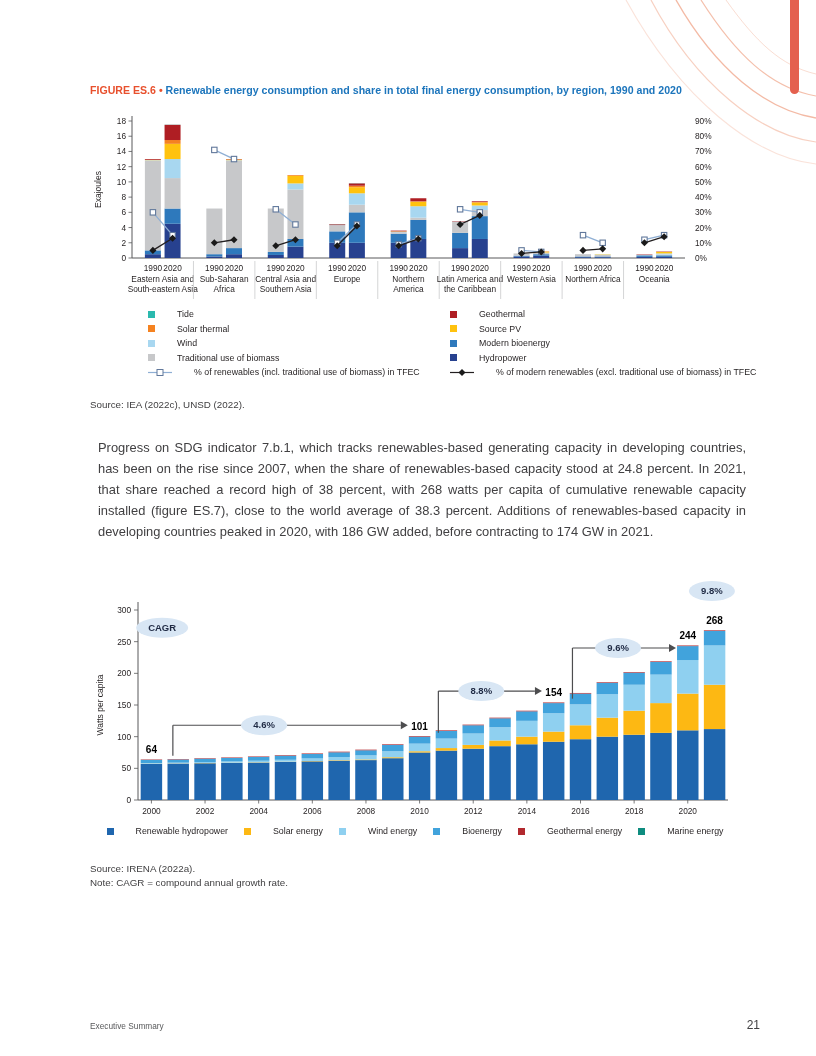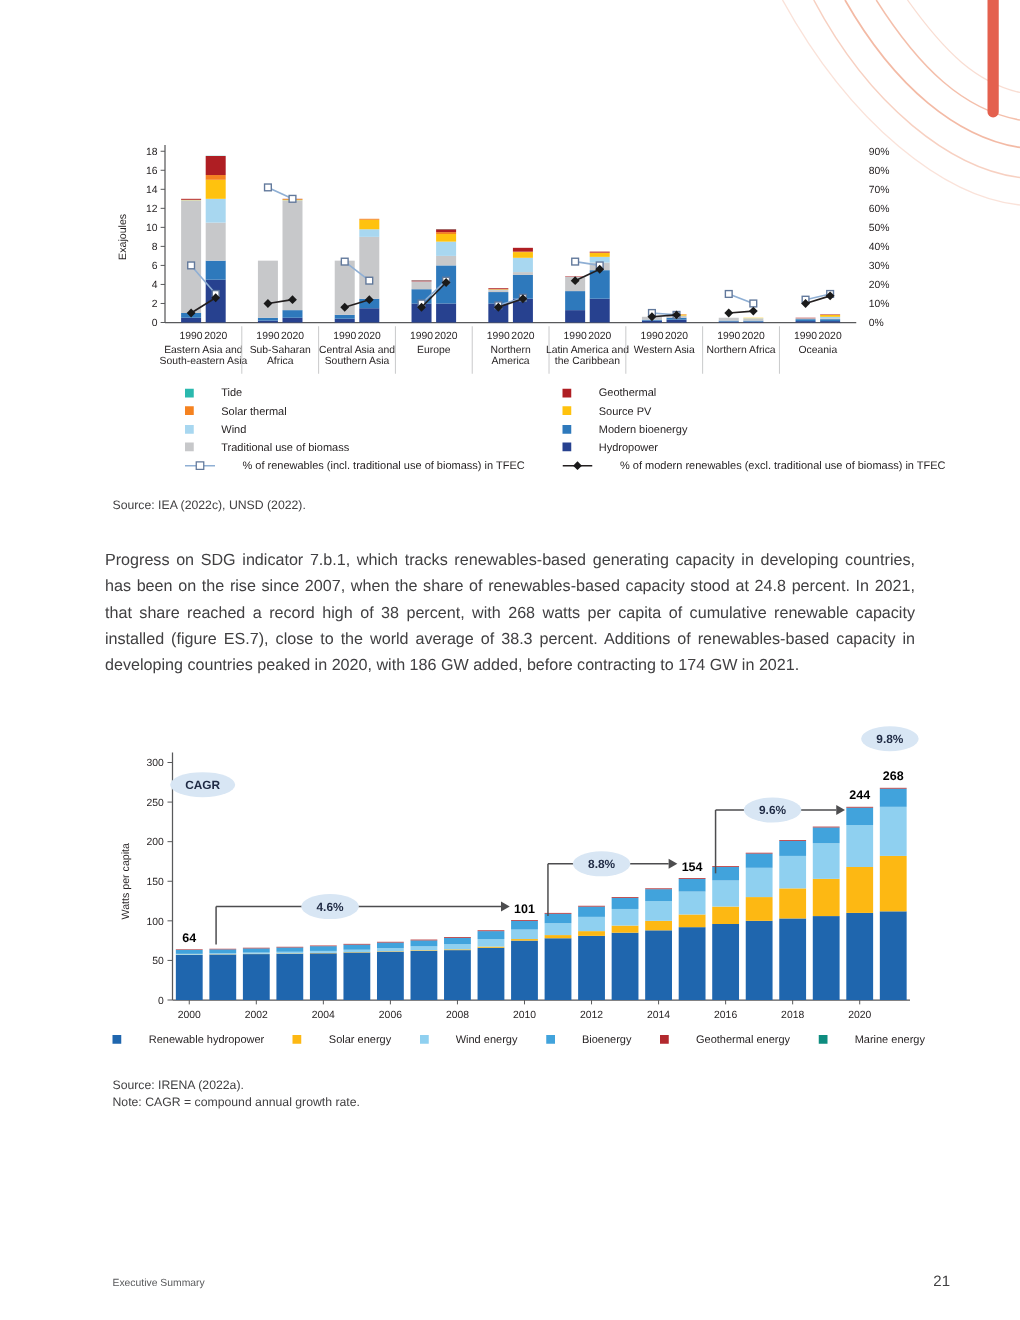--- a/index.html
+++ b/index.html
@@ -3,27 +3,27 @@
 <meta charset="utf-8">
 <style>
   *{margin:0;padding:0;box-sizing:border-box}
   html,body{background:#ffffff}
   .page{position:relative;width:816px;height:1056px;background:#ffffff;overflow:hidden;
         font-family:"Liberation Sans",sans-serif;color:#231F20}
   .abs{position:absolute}
   .fig-title{position:absolute;left:90px;width:655px;font-size:10.6px;font-weight:bold;line-height:13px}
   .fig-label{color:#E8502D}
   .fig-title-text{color:#1C75BC}
-  .body-text{position:absolute;left:84px;top:437px;width:648px;font-size:12.9px;line-height:21px;
+  .body-text{position:absolute;left:98px;top:437px;width:648px;font-size:12.9px;line-height:21px;
              text-align:justify;color:#414042}
   .source{position:absolute;left:90px;font-size:9.8px;color:#414042;line-height:13px}
   .ital{}
   .legend6{position:absolute;left:148px;top:309px;display:grid;grid-template-columns:292px auto;
            row-gap:4.5px;column-gap:10px;font-size:8.8px;color:#231F20}
-  .legend7{position:absolute;left:90px;top:826px;width:650px;display:flex;justify-content:space-between;
+  .legend7{position:absolute;left:90px;top:826px;width:650px;display:flex;justify-content:center;
            gap:16px;font-size:8.8px;color:#231F20}
   .legend-item{display:flex;align-items:center;gap:22px;white-space:nowrap}
   .swatch{width:7px;height:7px;display:inline-block;flex:0 0 auto}
   .footer-left{position:absolute;left:90px;top:1021px;font-size:8.3px;color:#58595B}
   .page-num{position:absolute;right:56px;top:1018px;font-size:12px;color:#414042}
   svg text{font-family:"Liberation Sans",sans-serif}
   .tick{font-size:8.3px;fill:#231F20}
   .axis-label{font-size:8.5px;fill:#231F20}
   .vlabel{font-size:10px;font-weight:bold;fill:#000000}
   .btext{font-size:9.5px;font-weight:bold;fill:#1F2A44}
@@ -35,20 +35,25 @@
 
   <svg class="abs" style="right:0;top:0" width="260" height="230" viewBox="0 0 260 230">
     <path d="M145,0 C180,55 215,88 260,96" stroke="#EE9C7E" fill="none" stroke-width="1.2" opacity="0.65"></path>
     <path d="M120,0 C160,70 210,110 260,118" stroke="#F0A98E" fill="none" stroke-width="1.4" opacity="0.8"></path>
     <path d="M95,0  C140,85 205,135 260,142" stroke="#F3BCA6" fill="none" stroke-width="1.2" opacity="0.7"></path>
     <path d="M70,0  C125,100 200,158 260,164" stroke="#F6CFBF" fill="none" stroke-width="1.1" opacity="0.6"></path>
     <path d="M170,0 C200,42 225,66 260,74" stroke="#F3BCA6" fill="none" stroke-width="1" opacity="0.5"></path>
     <rect x="234" y="-6" width="9" height="100" rx="4.5" fill="#E4604E"></rect>
   </svg>
 
+  <div class="fig-title" style="top:84px">
+    <span class="fig-label">FIGURE ES.6</span>
+    <span class="fig-label">•</span>
+    <span class="fig-title-text">Renewable energy consumption and share in total final energy consumption, by region, 1990 and 2020</span>
+  </div>
 
   <svg id="chart6-svg" class="abs" style="left:90px;top:106px" width="650" height="196">
       <line x1="42" y1="152" x2="595" y2="152" stroke="#58595B" stroke-width="1"></line>
       <line x1="42" y1="10" x2="42" y2="152" stroke="#58595B" stroke-width="1"></line>
       <line x1="38.5" y1="152" x2="42" y2="152" stroke="#58595B" stroke-width="0.8"></line>
       <text x="36" y="155" text-anchor="end" class="tick">0</text>
       <line x1="38.5" y1="136.77777777777777" x2="42" y2="136.77777777777777" stroke="#58595B" stroke-width="0.8"></line>
       <text x="36" y="139.77777777777777" text-anchor="end" class="tick">2</text>
       <line x1="38.5" y1="121.55555555555556" x2="42" y2="121.55555555555556" stroke="#58595B" stroke-width="0.8"></line>
       <text x="36" y="124.55555555555556" text-anchor="end" class="tick">4</text>

